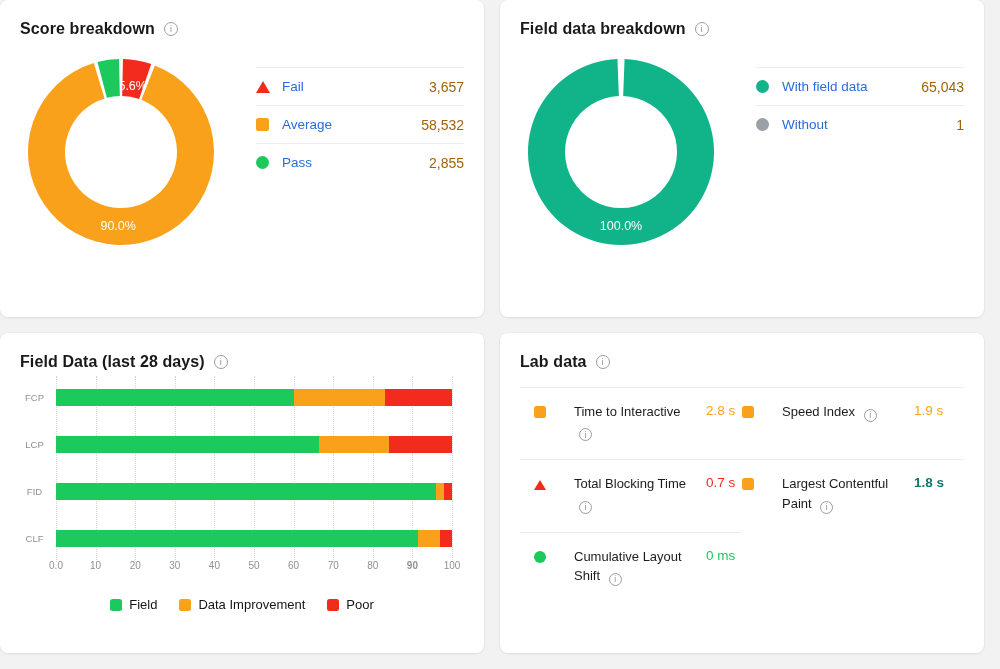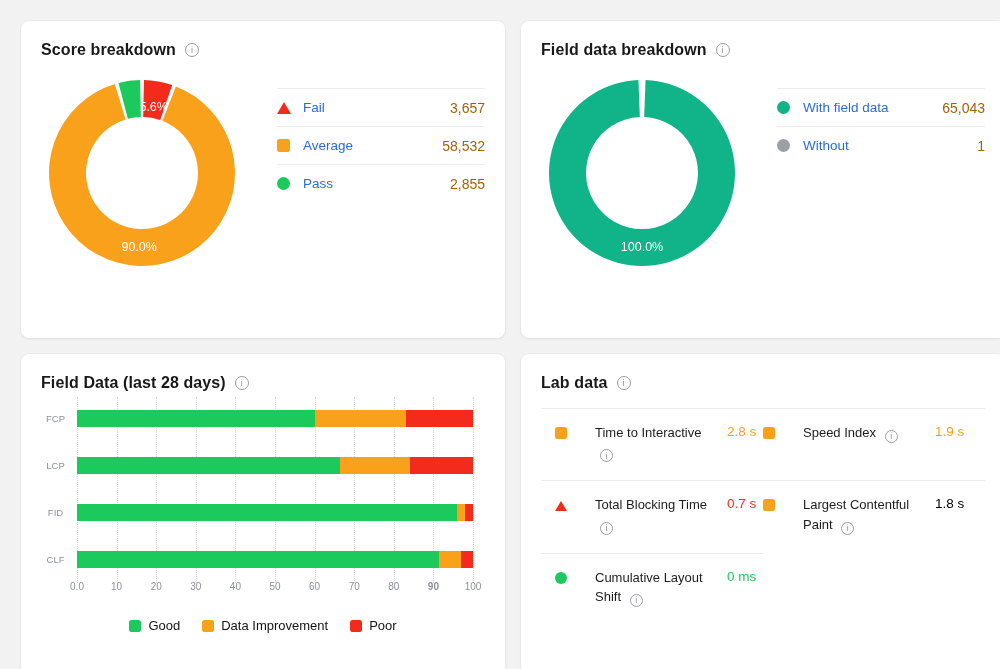--- a/index.html
+++ b/index.html
@@ -5,21 +5,21 @@
   * { box-sizing: border-box; margin: 0; padding: 0; }
   html,body { width:1000px; height:669px; }
   body {
     background:#f2f2f3;
     font-family:"Liberation Sans", sans-serif;
     color:#1b1b1b;
     overflow:hidden;
   }
   .dash {
     width:1000px; height:669px;
-    padding:21px;
+    padding:0;
     display:grid;
     grid-template-columns:484px 484px;
     grid-template-rows:317px 320px;
     gap:16px;
   }
   .card {
     background:#fff;
     border-radius:8px;
     box-shadow:0 1px 3px rgba(0,0,0,.07), 0 0 0 1px rgba(0,0,0,.02);
     padding:16px 20px;
@@ -221,21 +221,21 @@
           <span class="bc-tick" style="left: 60%;">60</span>
           <span class="bc-tick" style="left: 70%;">70</span>
           <span class="bc-tick" style="left: 80%;">80</span>
           <span class="bc-tick" style="left: 90%; font-weight: bold;">90</span>
           <span class="bc-tick" style="left: 100%;">100</span>
         </div>
     </div>
     <div class="bar-legend">
         <div class="bl-item">
           <span class="shape shape-s" style="background: rgb(28, 201, 92); border-radius: 2.5px;"></span>
-          <span class="bl-text">Good</span>
+          <span class="bl-text">Field</span>
         </div>
         <div class="bl-item">
           <span class="shape shape-s" style="background: rgb(249, 161, 27); border-radius: 2.5px;"></span>
           <span class="bl-text">Data Improvement</span>
         </div>
         <div class="bl-item">
           <span class="shape shape-s" style="background: rgb(243, 43, 28); border-radius: 2.5px;"></span>
           <span class="bl-text">Poor</span>
         </div>
       </div>
@@ -258,21 +258,21 @@
           <span class="lab-value" style="color: rgb(249, 161, 27);">1.9 s</span>
         </div>
         <div class="lab-cell lab-right">
           <span class="lab-ic"><span class="tri tri-s" style="border-bottom-color: rgb(243, 43, 28);"></span></span>
           <span class="lab-label">Total Blocking Time <span class="info info-sm"></span></span>
           <span class="lab-value" style="color: rgb(243, 43, 28);">0.7 s</span>
         </div>
         <div class="lab-cell">
           <span class="lab-ic"><span class="shape shape-s" style="background: rgb(249, 161, 27); border-radius: 2.5px;"></span></span>
           <span class="lab-label">Largest Contentful Paint <span class="info info-sm"></span></span>
-          <span class="lab-value" style="color: #000000;">1.8 s</span>
+          <span class="lab-value" style="color: #0f766e; font-weight: bold;">1.8 s</span>
         </div>
         <div class="lab-cell lab-right">
           <span class="lab-ic"><span class="shape shape-s" style="background: rgb(28, 201, 92); border-radius: 50%;"></span></span>
           <span class="lab-label">Cumulative Layout Shift <span class="info info-sm"></span></span>
           <span class="lab-value" style="color: rgb(28, 201, 92);">0 ms</span>
         </div>
       </div>
   </div>
 
 </div>

